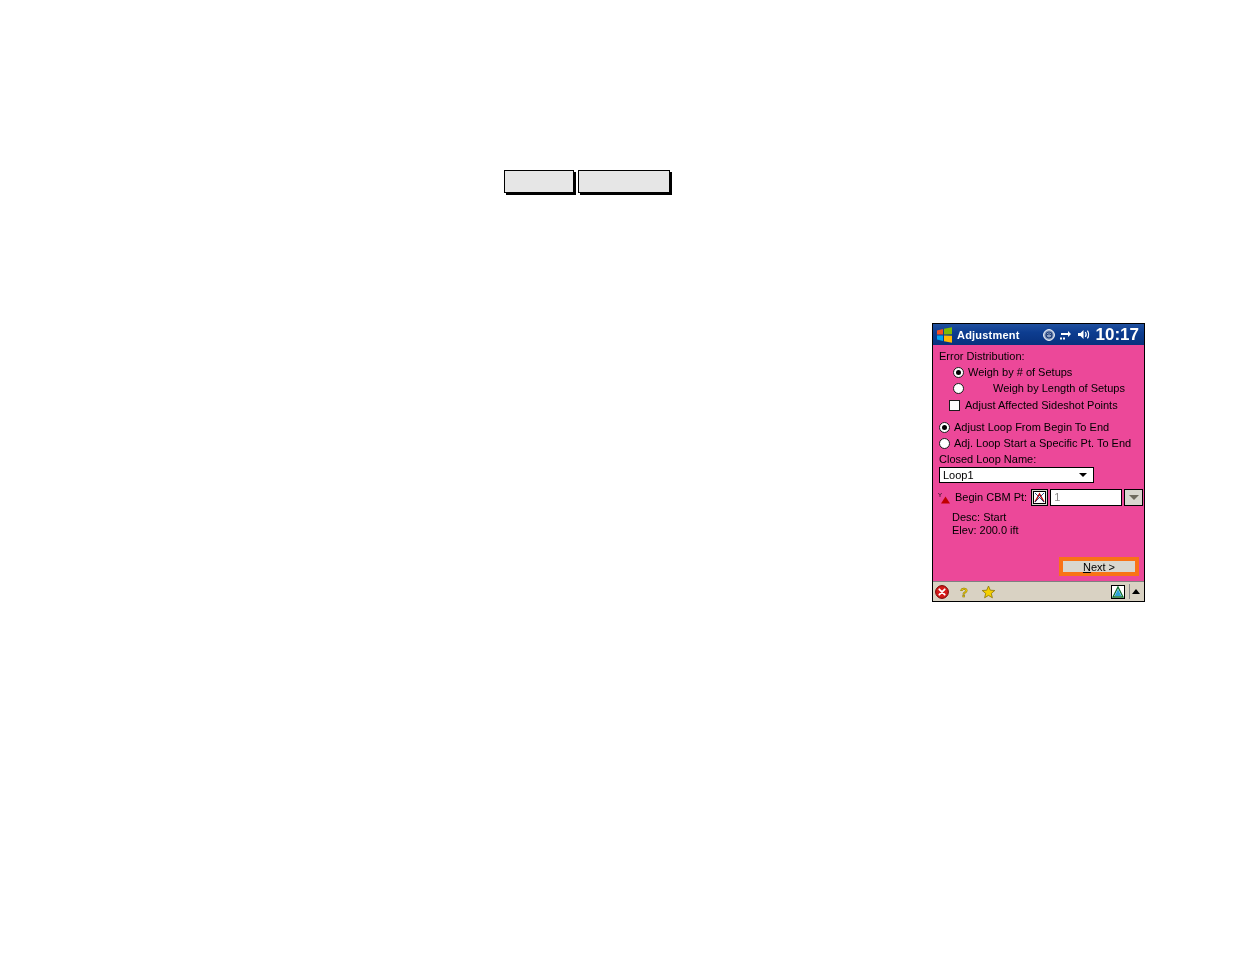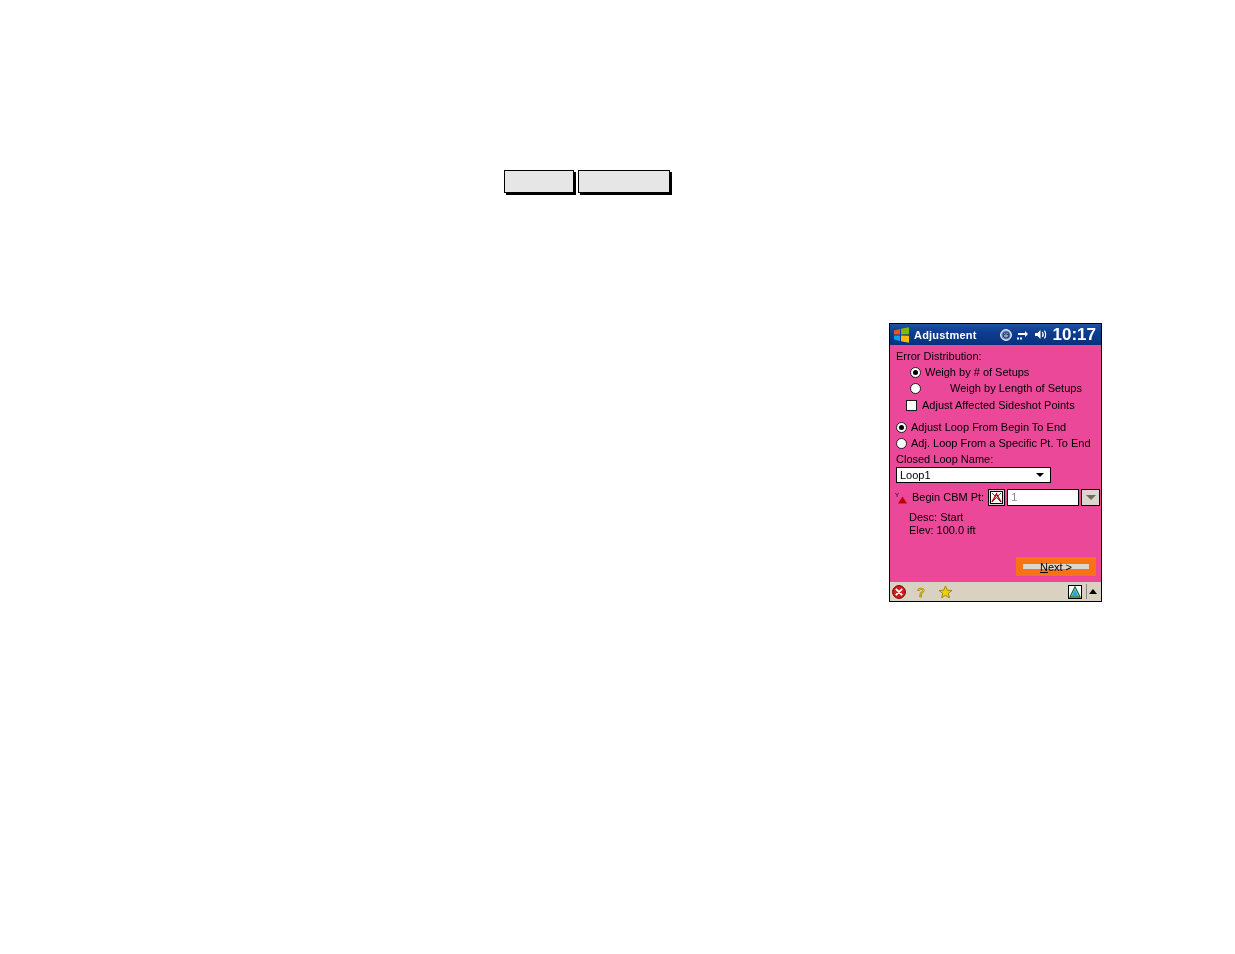--- a/index.html
+++ b/index.html
@@ -25,21 +25,21 @@
     border: 1px solid #000000;
     box-shadow: 2px 2px 0 #000000;
     box-sizing: border-box;
   }
   #blank-btn-1 { left: 504px; top: 170px; width: 70px; height: 23px; }
   #blank-btn-2 { left: 578px; top: 170px; width: 92px; height: 23px; }
 
   
   #pda-window {
     position: absolute;
-    left: 889px;
+    left: 932px;
     top: 323px;
     width: 213px;
     height: 279px;
     border: 1px solid #000000;
     background: #ffffff;
     box-sizing: border-box;
     font-size: 11px;
     color: #000000;
   }
 
@@ -214,21 +214,21 @@
   #desc-block { margin: 5px 0 0 14px; }
   #desc-block div { line-height: 13px; }
 
   
   #next-btn {
     position: absolute;
     right: 5px;
     bottom: 5px;
     width: 80px;
     height: 19px;
-    border: 7px solid #f97316;
+    border: 4px solid #f97316;
     background: #d9d7cf;
     box-sizing: border-box;
     display: flex;
     align-items: center;
     justify-content: center;
     font-size: 11px;
     color: #000;
   }
   #next-btn u { text-underline-offset: 1px; }
 
@@ -317,21 +317,21 @@
         <span class="lbl">Adjust Affected Sideshot Points</span>
       </div>
 
       <div id="row-adj-begin" class="row">
         <span class="radio checked"></span>
         <span class="lbl">Adjust Loop From Begin To End</span>
       </div>
 
       <div id="row-adj-specific" class="row">
         <span class="radio"></span>
-        <span class="lbl">Adj. Loop From a Specific Pt. To End</span>
+        <span class="lbl">Adj. Loop Start a Specific Pt. To End</span>
       </div>
 
       <div id="closed-loop-label" class="lbl">Closed Loop Name:</div>
 
       <div class="combo">
         <span class="combo-val">Loop1</span>
         <span class="caret"></span>
       </div>
 
       <div id="row-cbm">
@@ -348,21 +348,21 @@
           </svg>
         </span>
         <span class="numfield">1</span>
         <span class="spin-btn">
           <span class="caret2"></span>
         </span>
       </div>
 
       <div id="desc-block">
         <div class="lbl">Desc: Start</div>
-        <div class="lbl">Elev: 100.0 ift</div>
+        <div class="lbl">Elev: 200.0 ift</div>
       </div>
 
       <div id="next-btn">
         <span><u>N</u><span>ext &gt;</span></span>
       </div>
     </div>
 
     <div id="toolbar">
       <svg class="tool" width="14" height="14" viewBox="0 0 14 14">
         <circle cx="7" cy="7" r="6.4" fill="#d41a1a" stroke="#7a0000" stroke-width="1"></circle>

